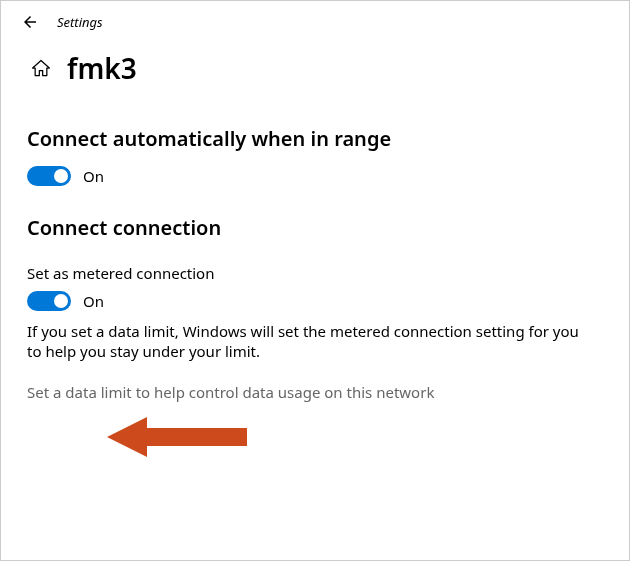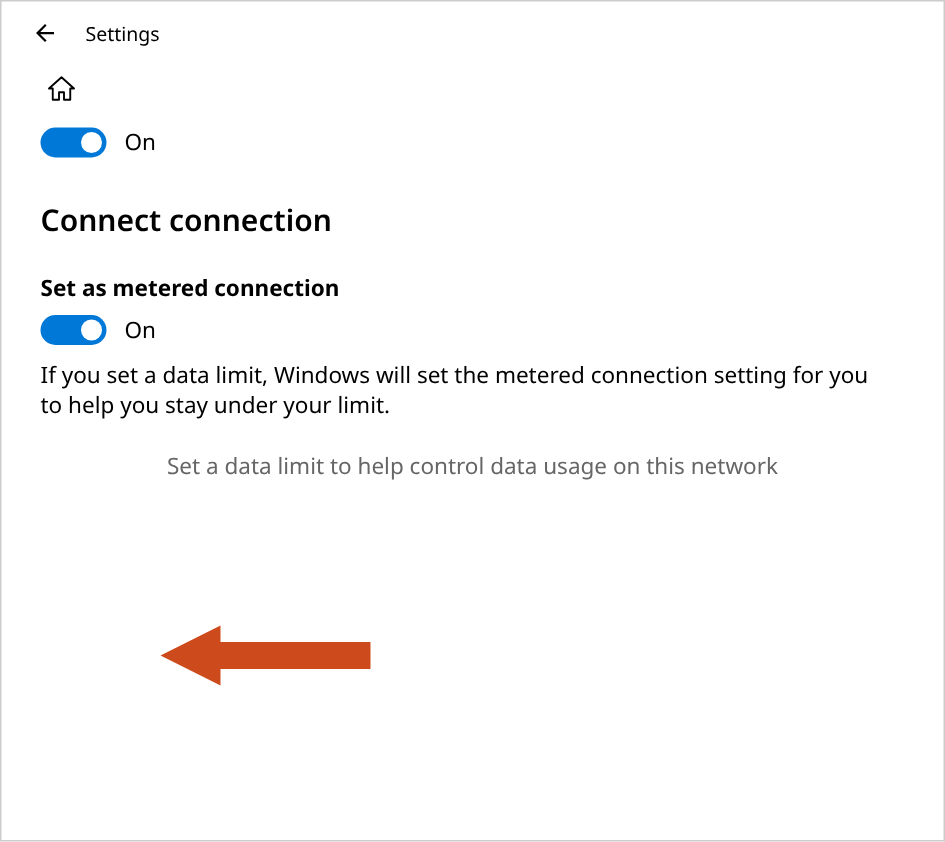--- a/index.html
+++ b/index.html
@@ -12,20 +12,21 @@
     color: #000;
     border: 1px solid #ccc;
     overflow: hidden;
     position: relative;
   }
   .header {
     display: flex;
     align-items: center;
     padding: 12px 16px 4px 20px;
     gap: 18px;
+    font-style: italic;
   }
   .header .back svg { display:block; }
   .header .title {
     font-size: 13px;
     font-weight: 400;
   }
   .page-title-row {
     display: flex;
     align-items: center;
     gap: 16px;
@@ -72,28 +73,26 @@
   }
   p.body {
     font-size: 15px;
     line-height: 1.35;
     margin: 10px 0;
     max-width: 560px;
   }
   .setting-label {
     font-size: 15px;
     margin: 22px 0 8px 0;
-    font-weight: bold;
   }
   .link {
     color: #666;
     font-size: 15px;
     margin-top: 20px;
     cursor: pointer;
-    text-align: center;
   }
   .arrow-annotation {
     position: absolute;
     left: 106px;
     top: 410px;
     pointer-events: none;
   }
 </style>
 </head>
 <body>
@@ -106,24 +105,26 @@
   </span>
   <span class="title">Settings</span>
 </div>
 
 <div class="page-title-row">
   <span class="home-icon">
     <svg width="20" height="20" viewBox="0 0 24 24">
       <path d="M12 3 L2 12 H5 V21 H10 V15 H14 V21 H19 V12 H22 Z" fill="none" stroke="#000" stroke-width="1.5" stroke-linejoin="round"></path>
     </svg>
   </span>
+  <span class="page-title">fmk3</span>
 </div>
 
 <div class="content">
 
+  <h2 class="section">Connect automatically when in range</h2>
   <div class="toggle-row">
     <div class="toggle">
       <div class="knob"></div>
     </div>
     <span class="toggle-label">On</span>
   </div>
 
   <h2 class="section">Connect connection</h2>
 
   <div class="setting-label">Set as metered connection</div>

